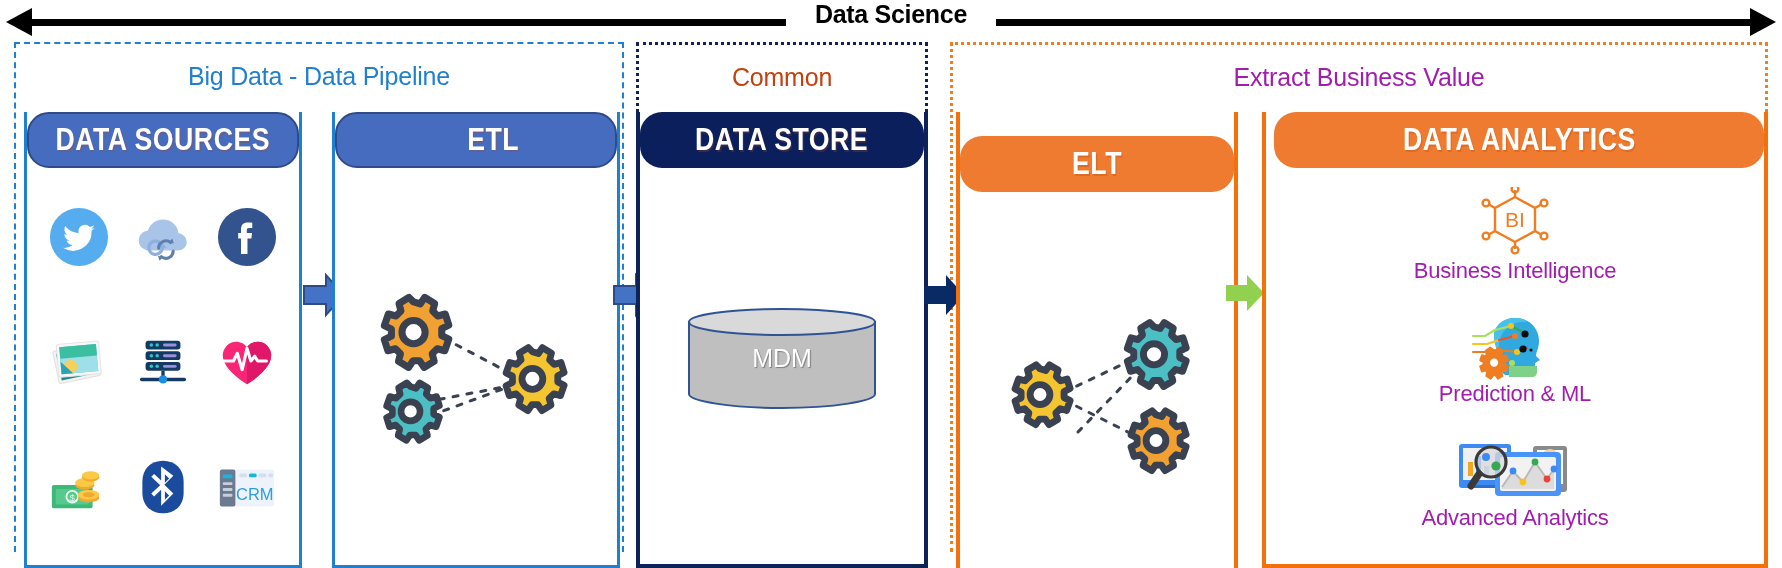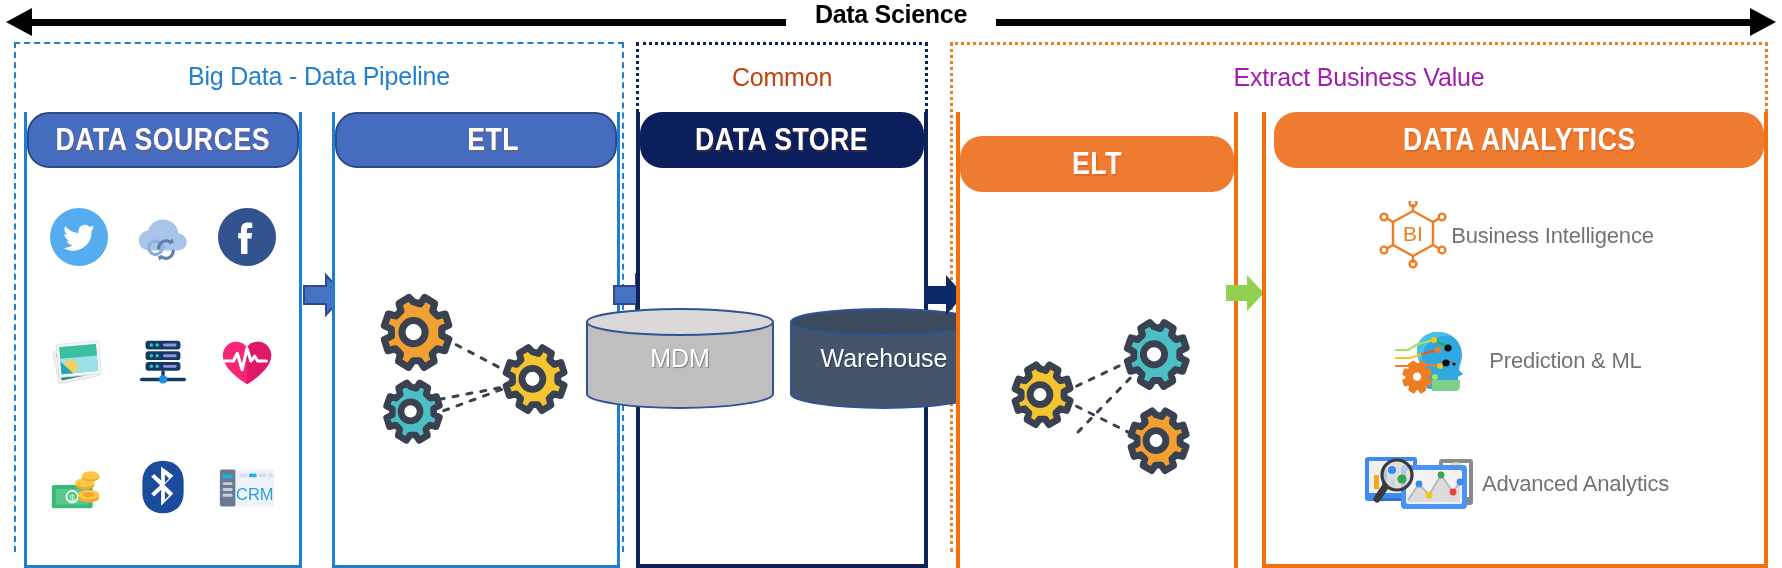--- a/index.html
+++ b/index.html
@@ -78,22 +78,22 @@
     display:flex;flex-direction:row;align-items:center;justify-content:center;gap:6px;box-sizing:border-box;}
   .cyl{position:relative;width:198px;height:104px;}
   .cyl .label{position:absolute;left:0;top:0;width:100%;height:100%;
     display:flex;align-items:center;justify-content:center;color:#fff;font-size:25px;
     text-shadow:1px 1px 1px rgba(0,0,0,.35);z-index:3;}
 
   
   .an-list{position:absolute;left:0;top:0;width:100%;height:100%;
     display:flex;flex-direction:column;align-items:center;justify-content:space-around;
     padding:4px 0 2px;box-sizing:border-box;}
-  .an-item{display:flex;flex-direction:row;align-items:center;gap:1px;}
-  .an-label{font-size:22px;color:#737373;letter-spacing:-0.2px;white-space:nowrap;}
+  .an-item{display:flex;flex-direction:column;align-items:center;gap:1px;}
+  .an-label{font-size:22px;color:#a21caf;letter-spacing:-0.2px;white-space:nowrap;}
 </style>
 </head>
 <body>
 
 <div class="stage">
 
   <div class="top-band">
     <div class="arrowhead ah-left"></div>
     <div class="axis-line axis-l"></div>
     <div class="top-title">Data Science</div>
@@ -293,27 +293,20 @@
       <div class="cyl-wrap">
 
         <div class="cyl">
           <svg viewBox="0 0 198 104" width="198" height="104">
             <path d="M6 16v72c0 7 41 14 93 14s93-7 93-14V16z" fill="#bfbfbf" stroke="#2f5496" stroke-width="2"></path>
             <ellipse cx="99" cy="16" rx="93" ry="13" fill="#d9d9d9" stroke="#2f5496" stroke-width="2"></ellipse>
           </svg>
           <div class="label">MDM</div>
         </div>
 
-        <div class="cyl">
-          <svg viewBox="0 0 198 104" width="198" height="104">
-            <path d="M6 16v72c0 7 41 14 93 14s93-7 93-14V16z" fill="#44546a" stroke="#2f5496" stroke-width="2"></path>
-            <ellipse cx="99" cy="16" rx="93" ry="13" fill="#3b4a5e" stroke="#2f5496" stroke-width="2"></ellipse>
-          </svg>
-          <div class="label">Warehouse</div>
-        </div>
 
 
       </div>
     </div>
   </div>
 
   <div class="conn c3">
     <svg width="44" height="46" viewBox="0 0 44 46">
       <path d="M2 14h22V3l18 20-18 20V32H2z" fill="#0a2a66"></path>
     </svg>

